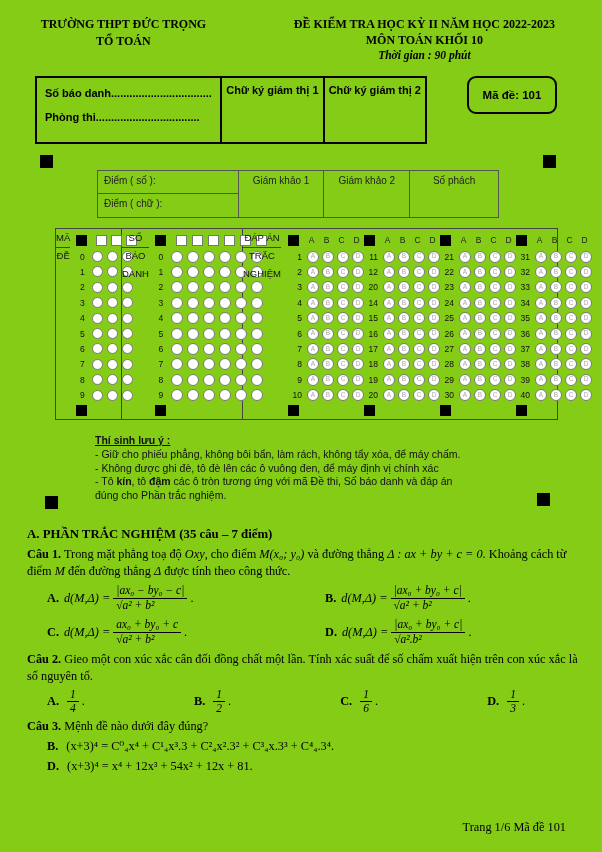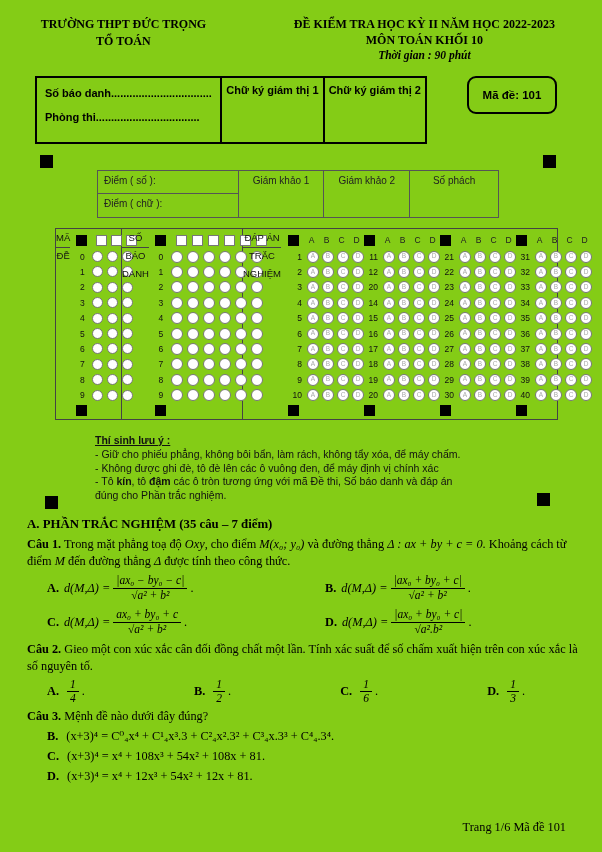--- a/index.html
+++ b/index.html
@@ -64,29 +64,29 @@
   .qnum{width:14px;margin-right:2px;text-align:right;font-size:8.5px;flex:none;}
   .ans-group .circle{width:12px;height:12px;margin-left:3px;font-size:6.5px;color:#a8a8a8;line-height:1;}
 
   
   .notice{margin:14px 0 0 95px;width:368px;font-family:"Liberation Sans","DejaVu Sans",sans-serif;
           font-size:10.5px;color:#111;line-height:1.32;}
   .notice-title{font-weight:bold;text-decoration:underline;}
   .bold{font-weight:bold;}
 
   
-  .section{margin:13px 0 0 27px;width:556px;font-size:12.3px;line-height:1.38;}
+  .section{margin:23px 0 0 27px;width:556px;font-size:12.3px;line-height:1.38;}
   .sec-heading{font-weight:bold;font-size:12.8px;margin-bottom:2px;}
   .q-statement{margin:2px 0;}
   .q-label{font-weight:bold;text-align:center;}
   .math{font-style:italic;}
   .q1-options{display:grid;grid-template-columns:278px 1fr;row-gap:1px;padding-left:20px;margin:1px 0 2px 0;}
   .q-opt{display:flex;align-items:center;height:33px;}
   .opt-label{font-weight:bold;margin-right:5px;}
-  .frac{display:inline-flex;flex-direction:column;text-align:center;margin:0 3px;vertical-align:middle;}
+  .frac{display:inline-flex;flex-direction:column;margin:0 3px;vertical-align:middle;}
   .frac .num{border-bottom:1px solid #000;padding:0 3px;font-size:11.5px;line-height:1.2;}
   .frac .den{font-size:11.5px;line-height:1.2;padding:0 3px;}
   .rad{font-style:normal;}
   .radicand{text-decoration:overline;}
   .q2-options{display:flex;justify-content:space-between;width:478px;padding-left:20px;margin:3px 0 2px 0;}
   .q-opt2{display:inline-flex;align-items:center;}
   .q3-options{padding-left:20px;}
   .q3-line{margin:0;line-height:1.62;}
 
   
@@ -738,19 +738,18 @@
             <span class="num math">1</span>
             <span class="den math">3</span>
           </span>
           <span>.</span>
         </span>
       </div>
 
     <p class="q-statement"><span class="q-label">Câu 3.</span><span> </span><span>Mệnh đề nào dưới đây đúng?</span></p>
     <div class="q3-options">
         <p class="q3-line"><span class="opt-label">B. </span><span>(x+3)⁴ = C⁰₄x⁴ + C¹₄x³.3 + C²₄x².3² + C³₄x.3³ + C⁴₄.3⁴.</span></p>
-        <p class="q3-line"><span class="opt-label">C. </span><span>(x+3)⁴ = x⁴ + 108x³ + 54x² + 108x + 81.</span></p>
         <p class="q3-line"><span class="opt-label">D. </span><span>(x+3)⁴ = x⁴ + 12x³ + 54x² + 12x + 81.</span></p>
       </div>
   </div>
 
   <div class="footer">Trang 1/6 Mã đề 101</div>
 </div>
 
 </body></html>

